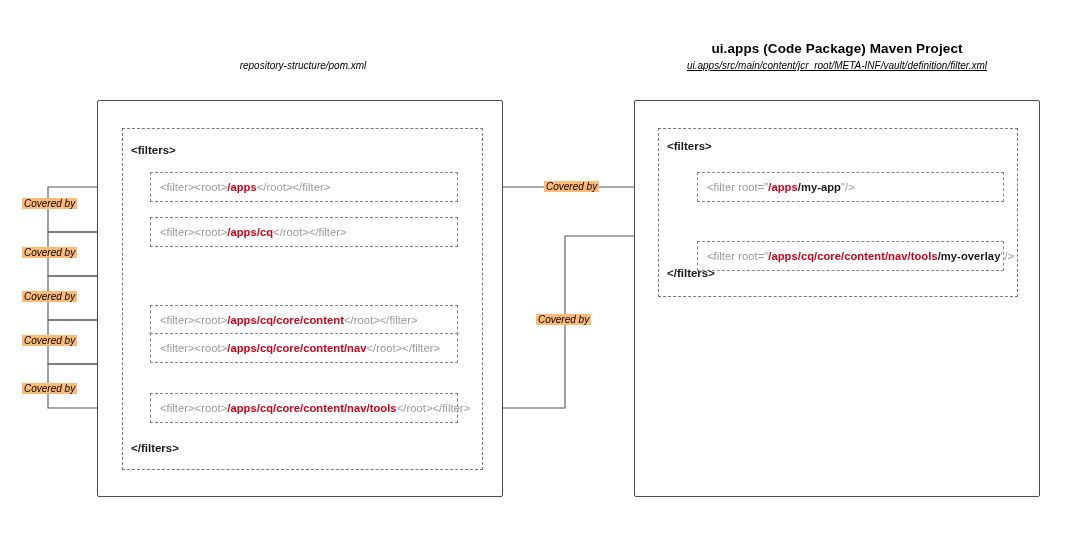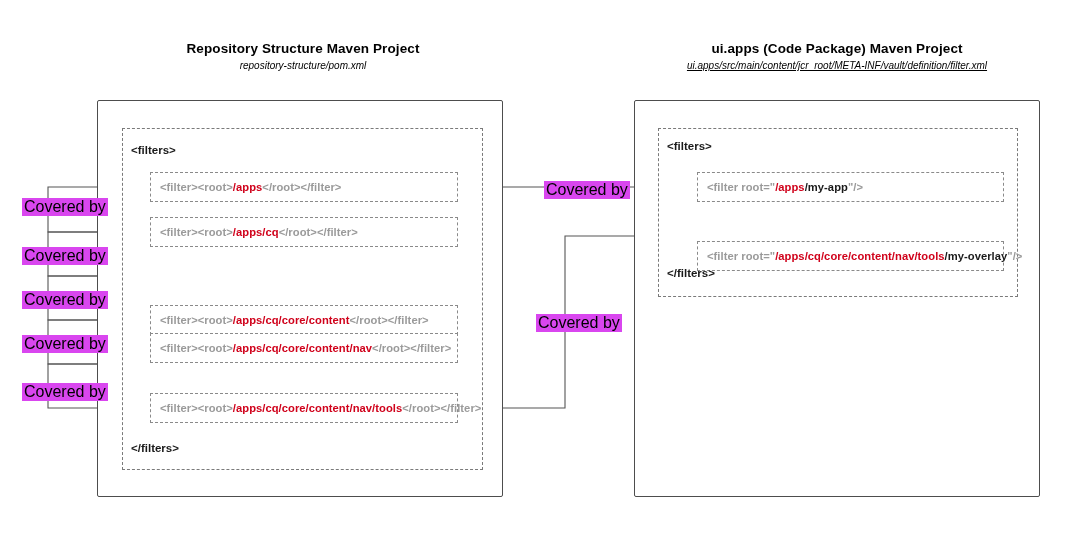--- a/index.html
+++ b/index.html
@@ -69,30 +69,31 @@
     display: flex;
     align-items: center;
     padding-left: 9px;
   }
   .filter-text {
     font-size: 11.2px;
     white-space: nowrap;
     color: #9a9a9a;
     letter-spacing: 0.05px;
   }
-  .filter-text .tag { color: #9a9a9a; font-weight: bold; }
+  .filter-text .tag { color: #9a9a9a; font-weight: normal; }
   .filter-text .path-red { color: #d0021b; font-weight: bold; }
   .filter-text .path-black { color: #1a1a1a; font-weight: bold; }
 
   
   .covered-label {
-    font-size: 16px;
+    font-size: 10px;
+    font-style: italic;
     color: #000000;
     white-space: nowrap;
-    background: #d946ef;
+    background: #fdba74;
     padding: 0 2px;
   }
 
   
   #connectors {
     position: absolute;
     left: 0; top: 0;
     width: 1080px;
     height: 536px;
     pointer-events: none;
@@ -124,21 +125,20 @@
       <path d="M150,364 L48,364 L48,320 L143,320" marker-end="url(#arrow-right)"></path>
 
       <path d="M150,408 L48,408 L48,364 L143,364" marker-end="url(#arrow-right)"></path>
 
       <path d="M697,187 L465,187" marker-end="url(#arrow-left)"></path>
 
       <path d="M697,236 L565,236 L565,408 L465,408" marker-end="url(#arrow-left)"></path>
     </g>
   </svg>
 
-  <div class="abs panel-title" style="left:100px; top:41px; width:406px;">Repository Structure Maven Project</div>
   <div class="abs panel-subtitle" style="left:100px; top:60px; width:406px;">repository-structure/pom.xml</div>
 
   <div class="abs outer-panel" style="left:97px; top:100px; width:406px; height:397px;"></div>
 
   <div class="abs filters-container" style="left:122px; top:128px; width:361px; height:342px;"></div>
 
   <div class="abs filters-tag" style="left:131px; top:144px;">&lt;filters&gt;</div>
 
   <div class="abs filter-box" style="left:150px; top:172px; width:308px; height:30px;">
     <span class="filter-text">

